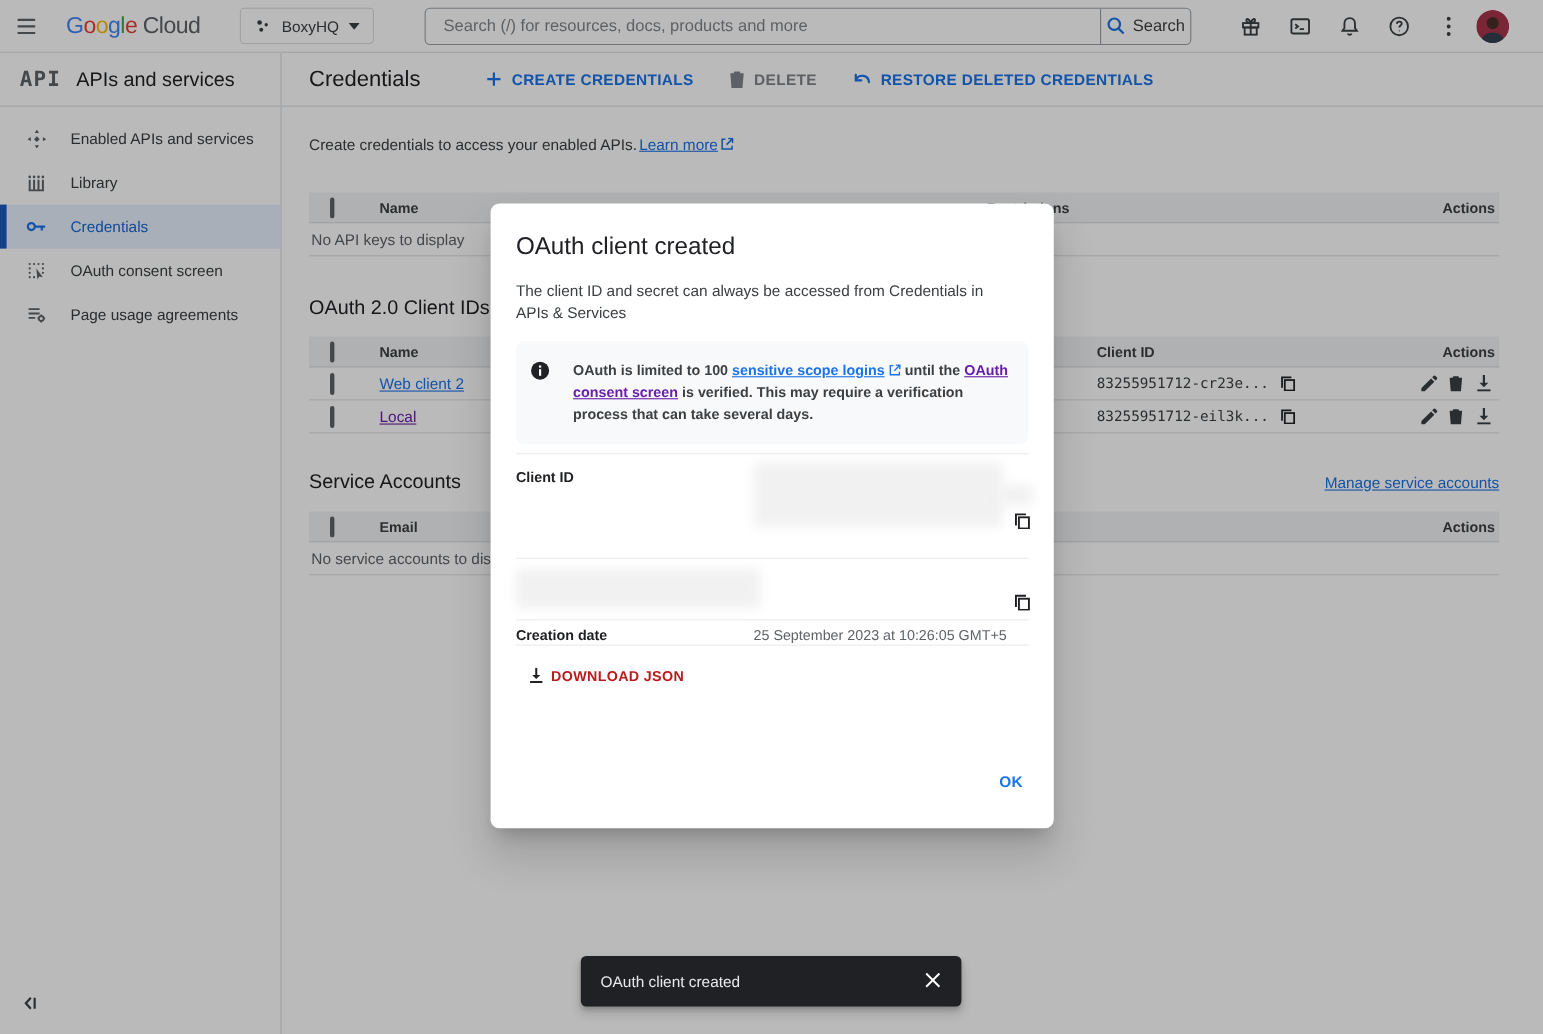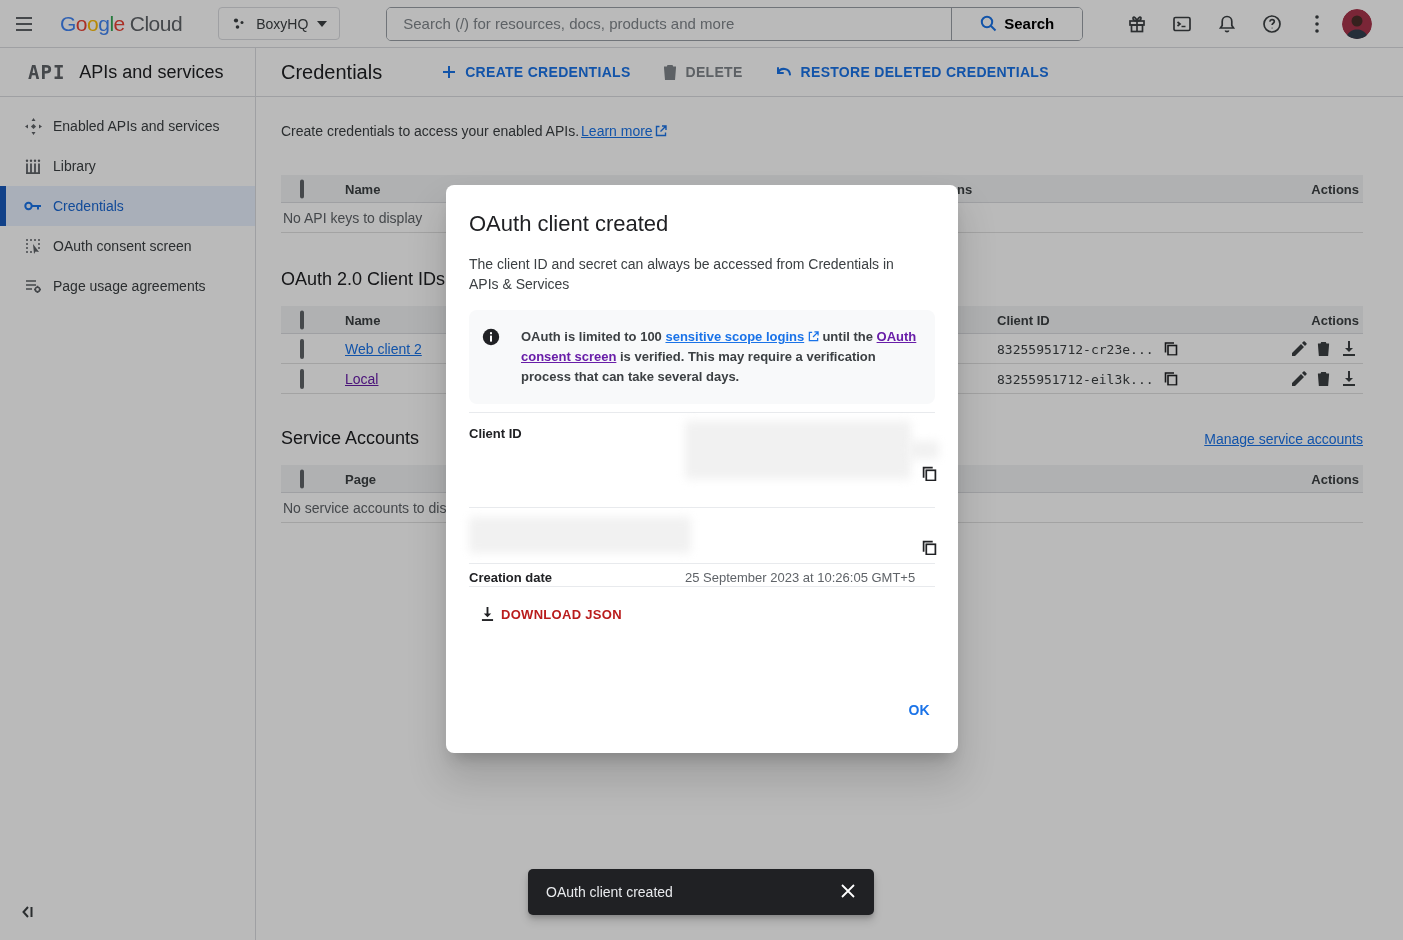--- a/index.html
+++ b/index.html
@@ -16,34 +16,34 @@
   .logo .l2 { color:#FBBC05; } .logo .l4 { color:#34A853; }
   .logo-cloud { color:#5f6368; margin-left:5px; }
   .proj-btn { margin-left:36px; height:33px; border:1px solid #dadce0; border-radius:4px;
               display:flex; align-items:center; padding:0 12px; gap:9px; background:#fff; cursor:pointer;
               font-size:14px; color:#3c4043; font-weight:500; }
   .searchwrap { margin-left:46px; width:697px; height:34px; border:1px solid #9aa0a6; border-radius:5px;
                 display:flex; align-items:stretch; overflow:hidden; background:#fff; }
   .searchwrap input { flex:1; border:none; outline:none; padding:0 16px; font-size:15px; color:#3c4043;
                       font-family:"Liberation Sans", sans-serif; }
   .searchwrap input::placeholder { color:#80868b; }
-  .search-btn { display:flex; align-items:center; gap:7px; padding:0 28px; border-left:1px solid #9aa0a6;
-                color:#000000; font-weight:700; font-size:15px; cursor:pointer; background:#fff; }
+  .search-btn { display:flex; align-items:center; gap:7px; padding:0 5px; border-left:1px solid #9aa0a6;
+                color:#404040; font-weight:400; font-size:15px; cursor:pointer; background:#fff; }
   .top-icons { display:flex; align-items:center; margin-left:42px; gap:21px; color:#3c4043; }
   .tico { width:24px; height:24px; display:flex; align-items:center; justify-content:center; cursor:pointer; }
   .avatar { width:30px; height:30px; border-radius:50%; overflow:hidden; margin-left:13px; cursor:pointer; }
 
   
   .sidebar { position:absolute; top:48px; left:0; width:256px; bottom:0; background:#fff;
              border-right:1px solid #dadce0; z-index:1; }
-  .side-head { height:49px; display:flex; align-items:center; padding-left:28px; gap:14px; border-bottom:1px solid #dadce0; }
+  .side-head { height:49px; display:flex; align-items:center; padding-left:18px; gap:14px; border-bottom:1px solid #dadce0; }
   .api-logo { font-family:"DejaVu Sans Mono", monospace; font-weight:700; font-size:19px; color:#5f6368; letter-spacing:1px; }
   .side-title { font-size:18px; color:#202124; }
   .nav { padding-top:9px; }
-  .nav-item { position:relative; height:40px; display:flex; align-items:center; padding-left:24px; gap:11px;
+  .nav-item { position:relative; height:40px; display:flex; align-items:center; padding-left:24px; gap:22px;
               font-size:14px; color:#3c4043; cursor:pointer; }
   .nav-item .nico { width:18px; height:18px; color:#5f6368; display:flex; align-items:center; justify-content:center; }
   .nav-item.active { background:#e8f0fe; color:#1967d2; }
   .nav-item.active .nico { color:#1a73e8; }
   .nav-item.active::before { content:""; position:absolute; left:0; top:0; bottom:0; width:6px; background:#185abc; }
   .collapse-btn { position:absolute; left:20px; bottom:12px; width:24px; height:24px; color:#3c4043; cursor:pointer; }
 
   
   .main { position:absolute; top:48px; left:256px; right:0; bottom:0; background:#fff; }
   .page-head { height:49px; border-bottom:1px solid #dadce0; display:flex; align-items:center; padding-left:25px; }
@@ -412,21 +412,21 @@
       </div>
 
       <div class="sec-sa">
         <div class="sec-row">
           <div class="section-title">Service Accounts</div>
           <a class="blue-link manage-link">Manage service accounts</a>
         </div>
         <div class="tbl">
           <div class="trow thead">
             <span class="cell c-check"><span class="checkbox"></span></span>
-            <span class="cell c-name">Page</span>
+            <span class="cell c-name">Email</span>
             <span class="cell c-actions">Actions</span>
           </div>
           <div class="trow">
             <span class="cell c-empty">No service accounts to display</span>
           </div>
         </div>
       </div>
     </div>
   </div>
 

